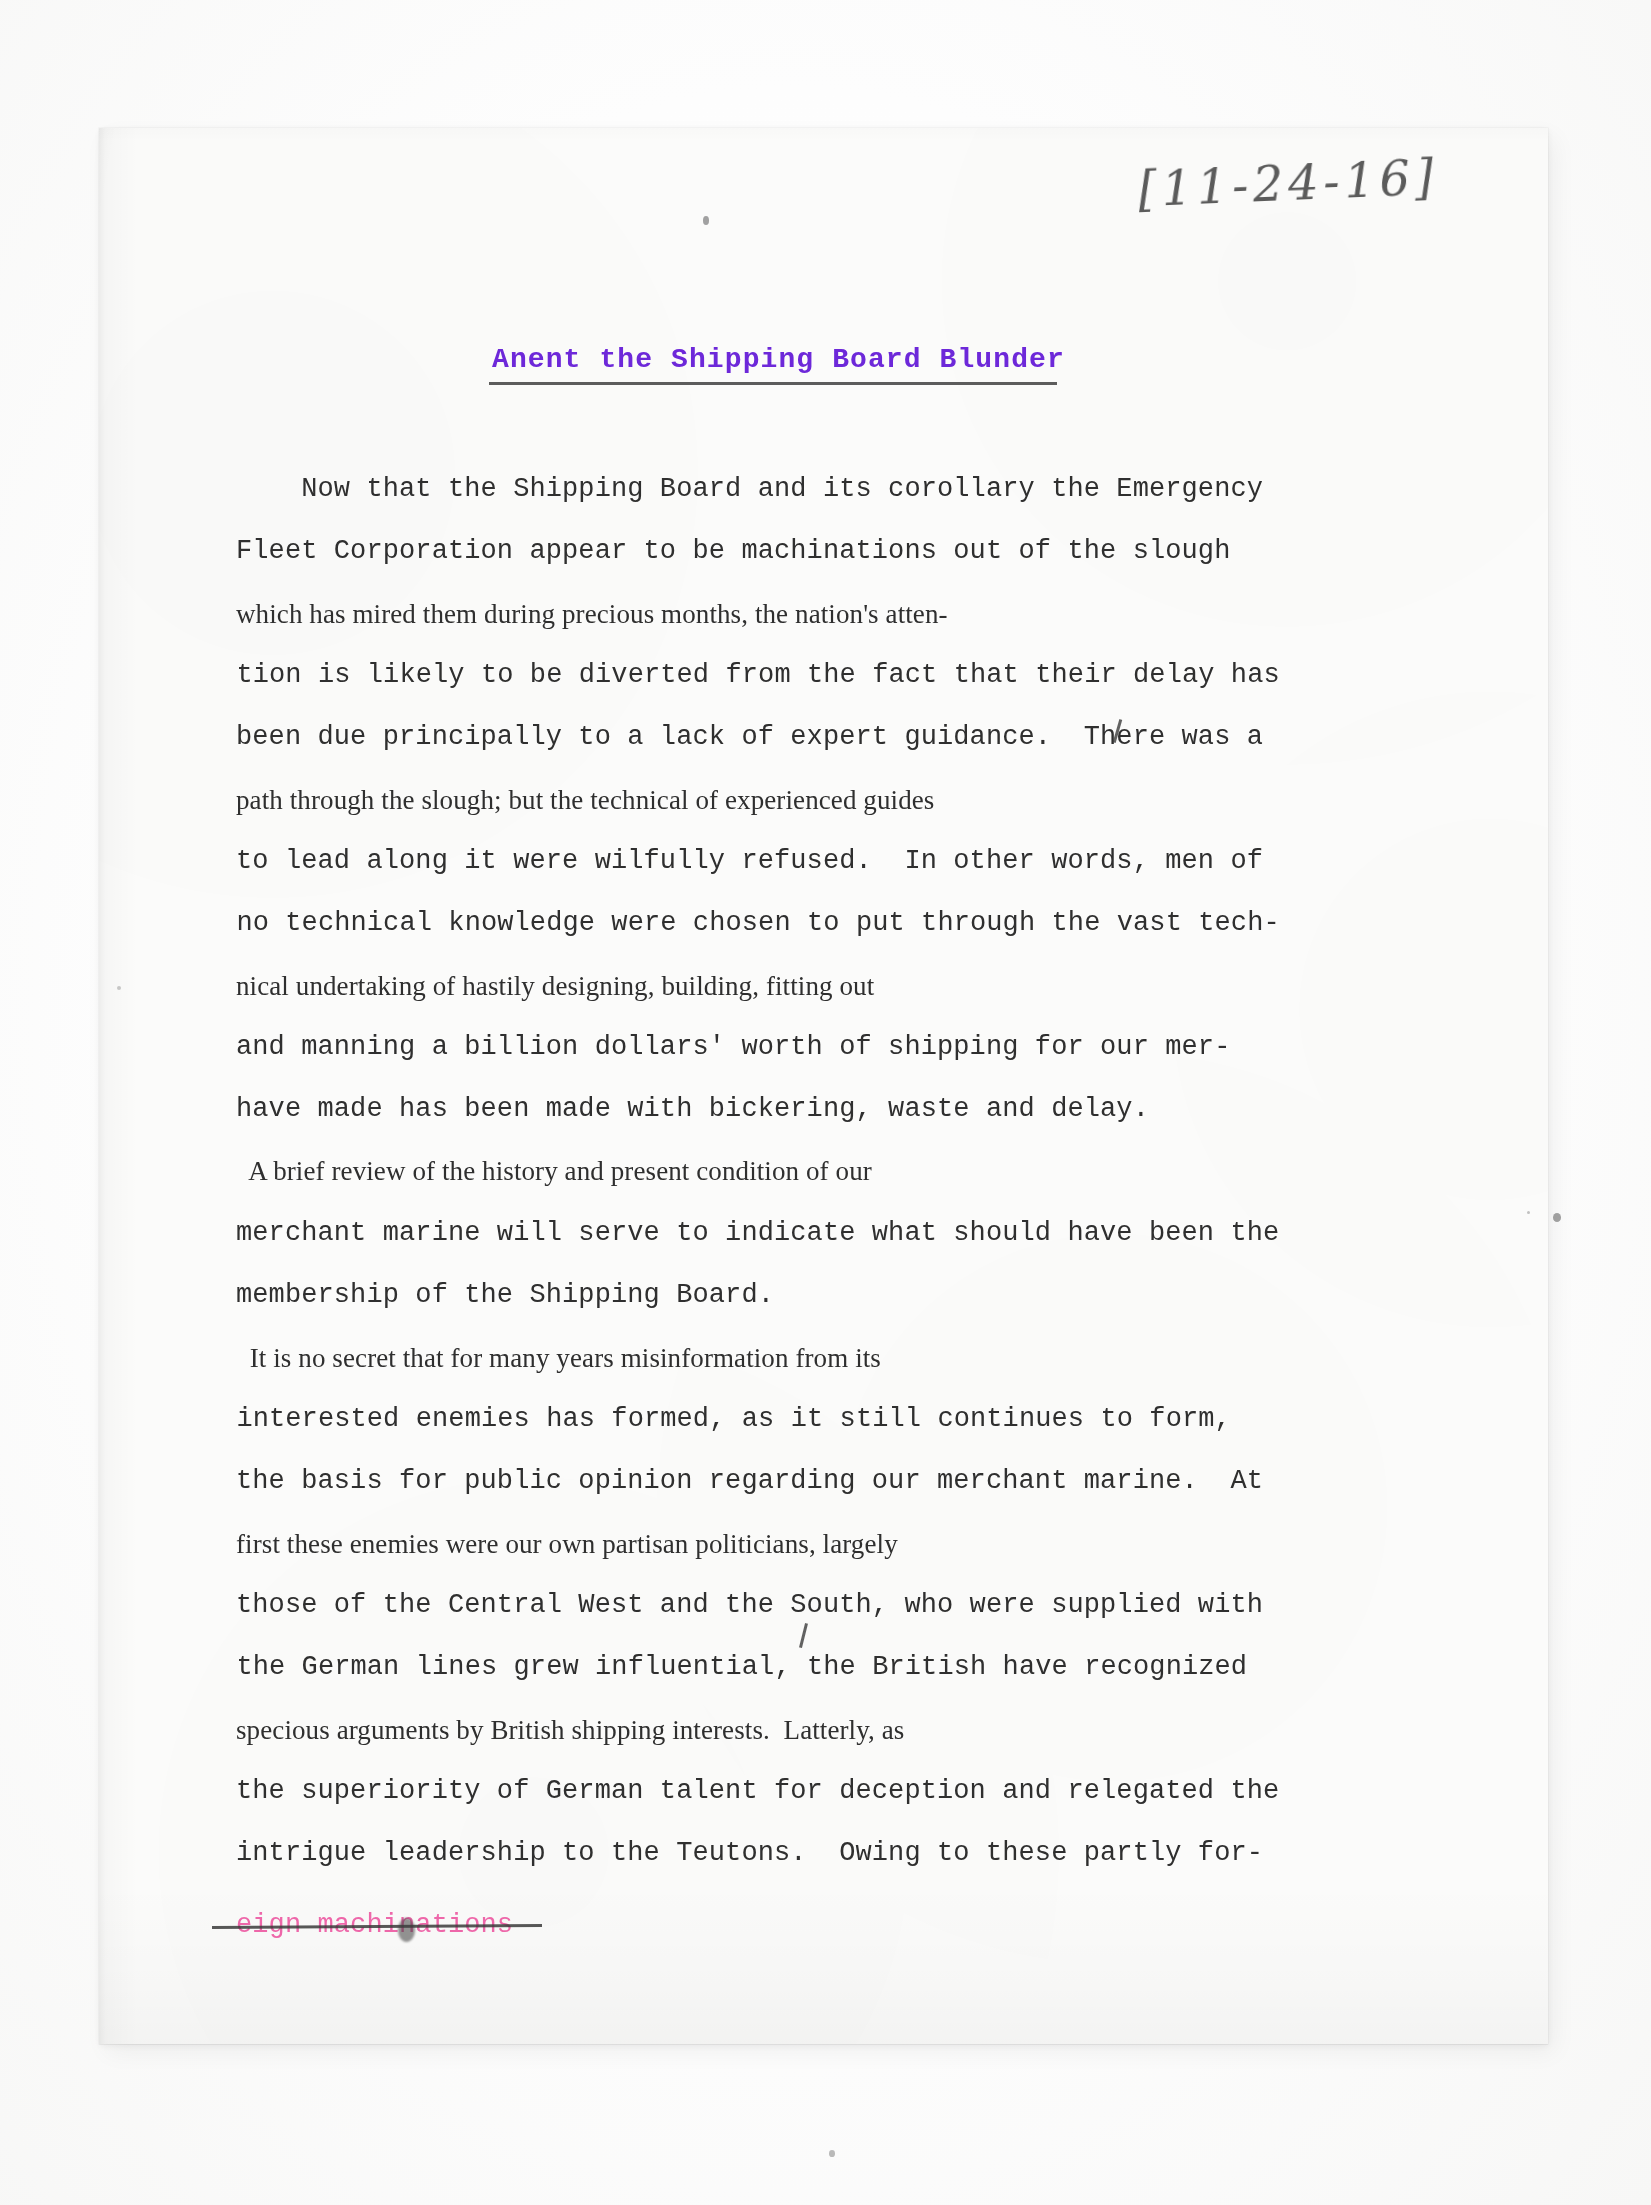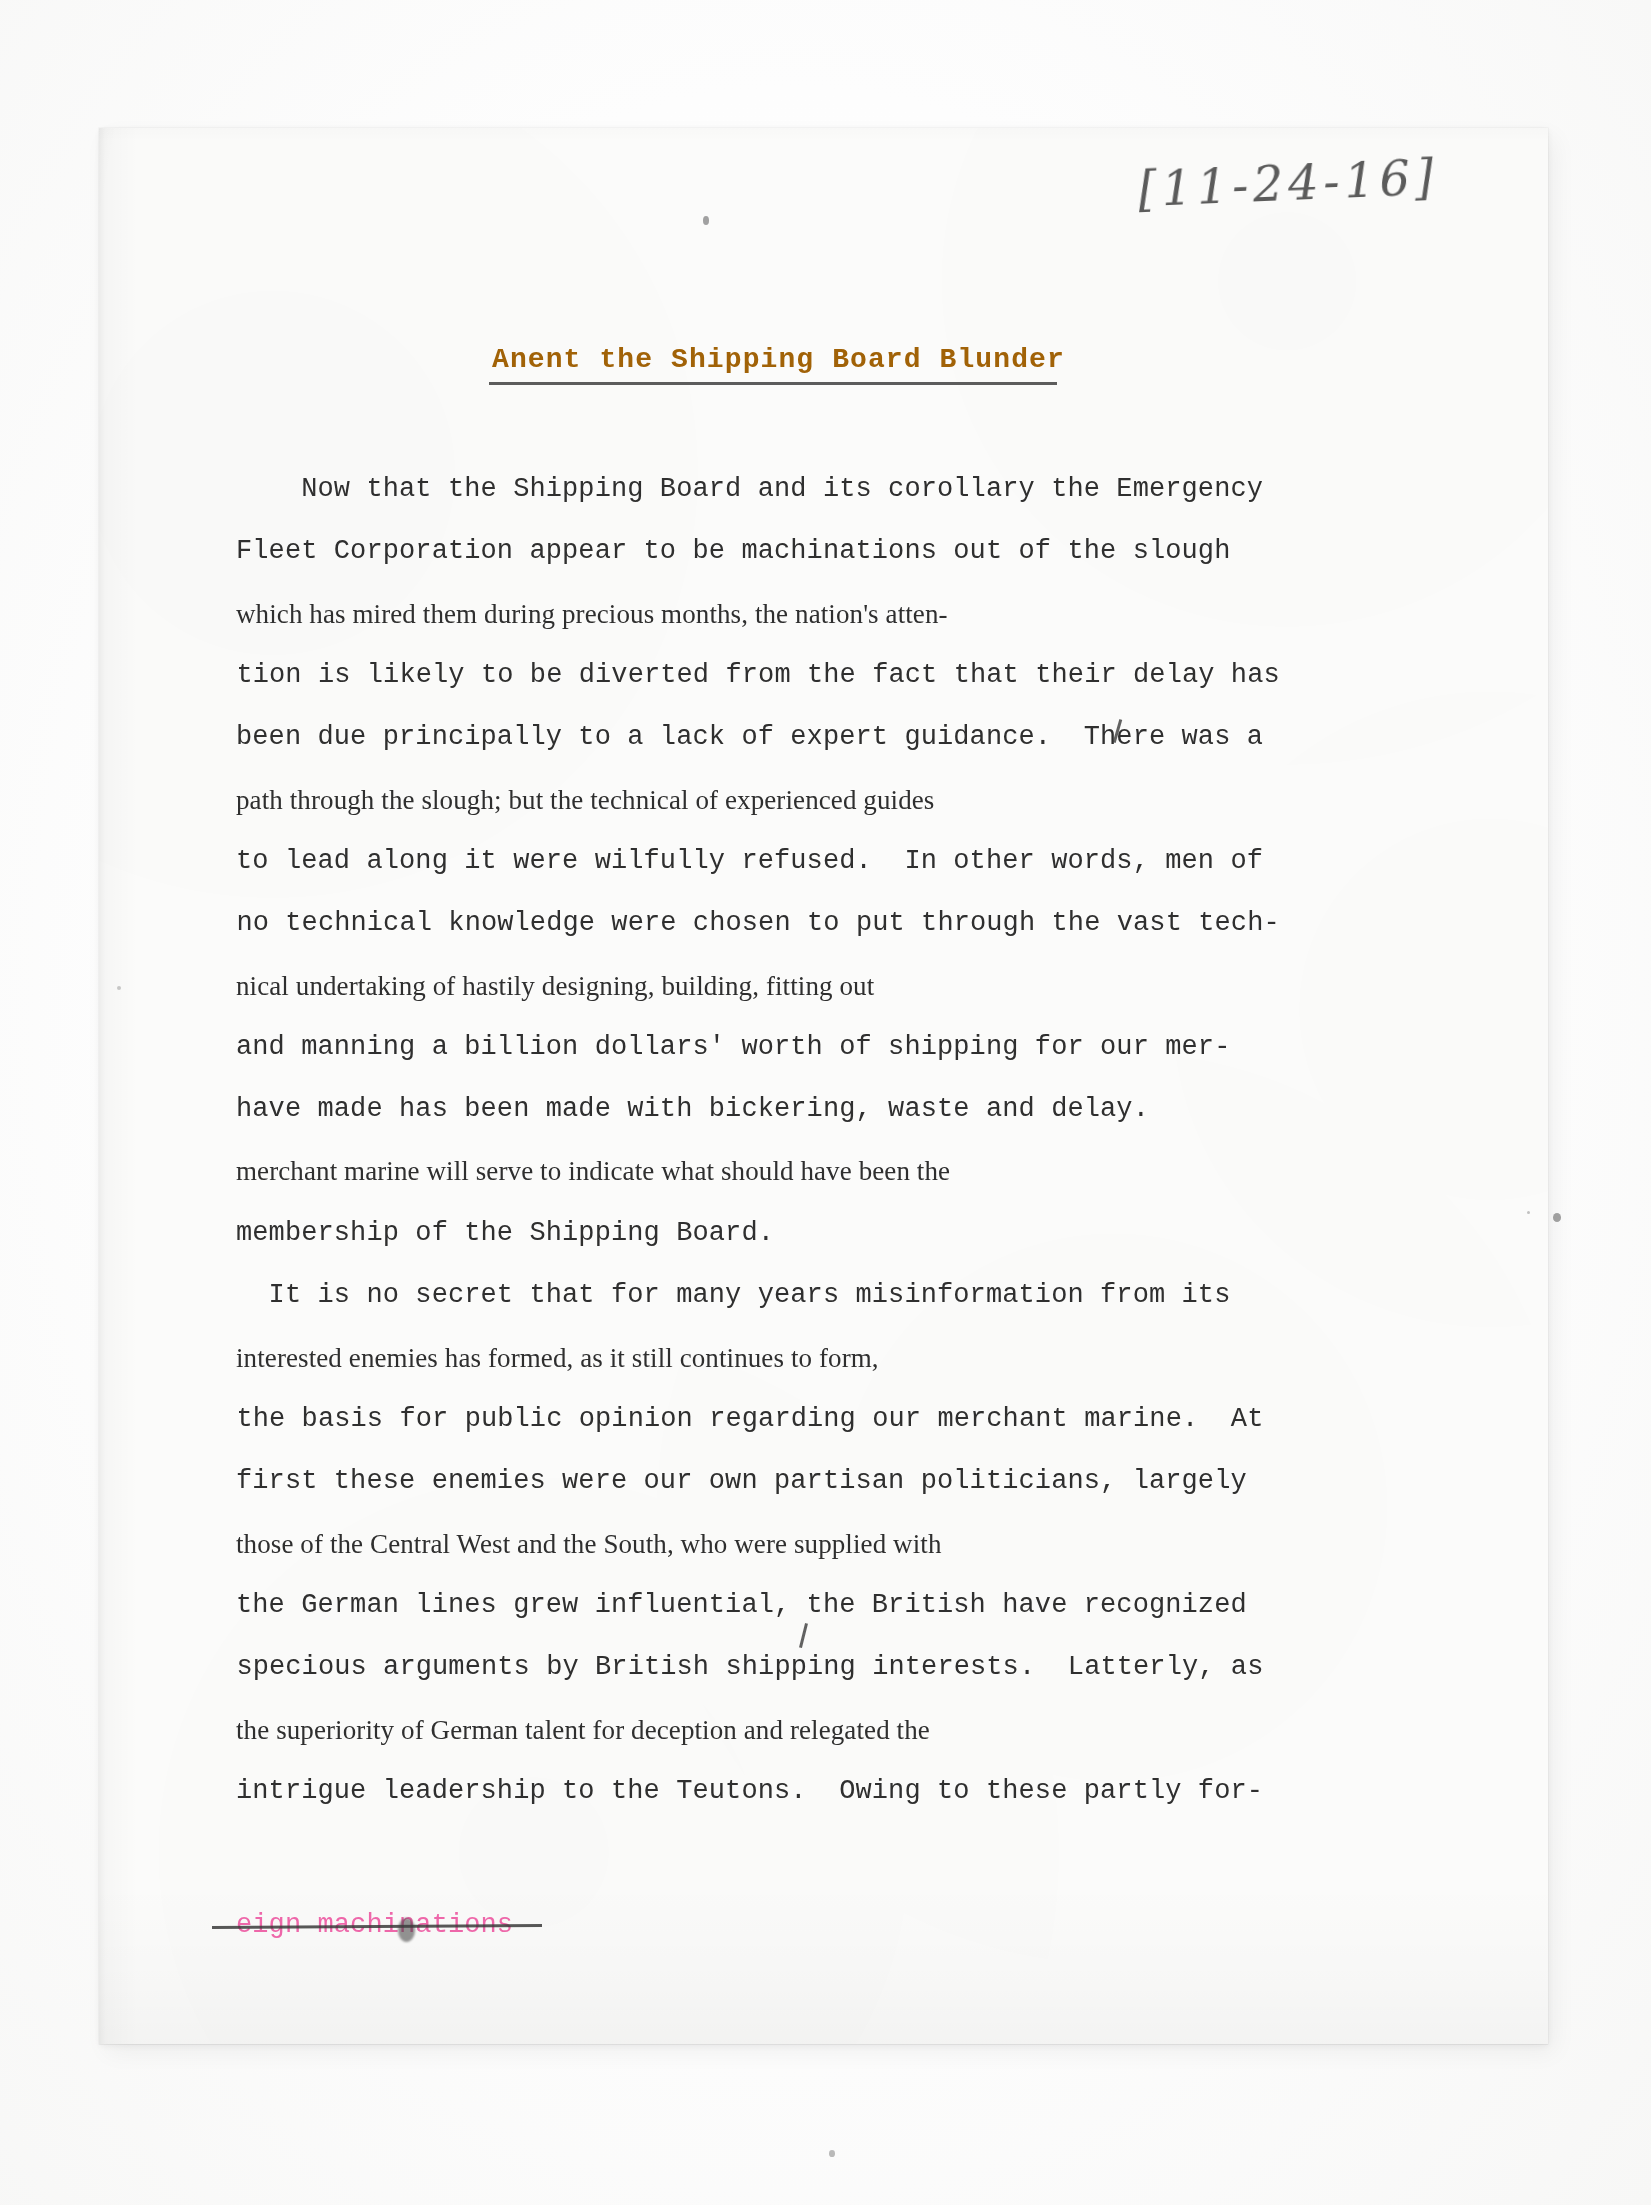--- a/index.html
+++ b/index.html
@@ -99,21 +99,21 @@
   }
 
   
   #doc-title {
     position: absolute;
     left: 492px;
     top: 344px;
     font-size: 28px;
     font-weight: bold;
     letter-spacing: 1.1px;
-    color: #a16207;
+    color: #6d28d9;
     white-space: nowrap;
     filter: blur(0.3px);
   }
   #title-underline {
     position: absolute;
     left: 489px;
     top: 382px;
     width: 568px;
     height: 2.7px;
     background: #3a3a3a;
@@ -233,20 +233,21 @@
   <div class="doc-line">Fleet Corporation appear to be machinations out of the slough</div>
   <div class="doc-line">which has mired them during precious months, the nation's atten-</div>
   <div class="doc-line">tion is likely to be diverted from the fact that their delay has</div>
   <div class="doc-line">been due principally to a lack of expert guidance.  There was a</div>
   <div class="doc-line">path through the slough; but the technical of experienced guides</div>
   <div class="doc-line">to lead along it were wilfully refused.  In other words, men of</div>
   <div class="doc-line">no technical knowledge were chosen to put through the vast tech-</div>
   <div class="doc-line">nical undertaking of hastily designing, building, fitting out</div>
   <div class="doc-line">and manning a billion dollars' worth of shipping for our mer-</div>
   <div class="doc-line">have made has been made with bickering, waste and delay.</div>
+  <div class="doc-line">  A brief review of the history and present condition of our</div>
   <div class="doc-line">merchant marine will serve to indicate what should have been the</div>
   <div class="doc-line">membership of the Shipping Board.</div>
   <div class="doc-line">  It is no secret that for many years misinformation from its</div>
   <div class="doc-line">interested enemies has formed, as it still continues to form,</div>
   <div class="doc-line">the basis for public opinion regarding our merchant marine.  At</div>
   <div class="doc-line">first these enemies were our own partisan politicians, largely</div>
   <div class="doc-line">those of the Central West and the South, who were supplied with</div>
   <div class="doc-line">the German lines grew influential, the British have recognized</div>
   <div class="doc-line">specious arguments by British shipping interests.  Latterly, as</div>
   <div class="doc-line">the superiority of German talent for deception and relegated the</div>

